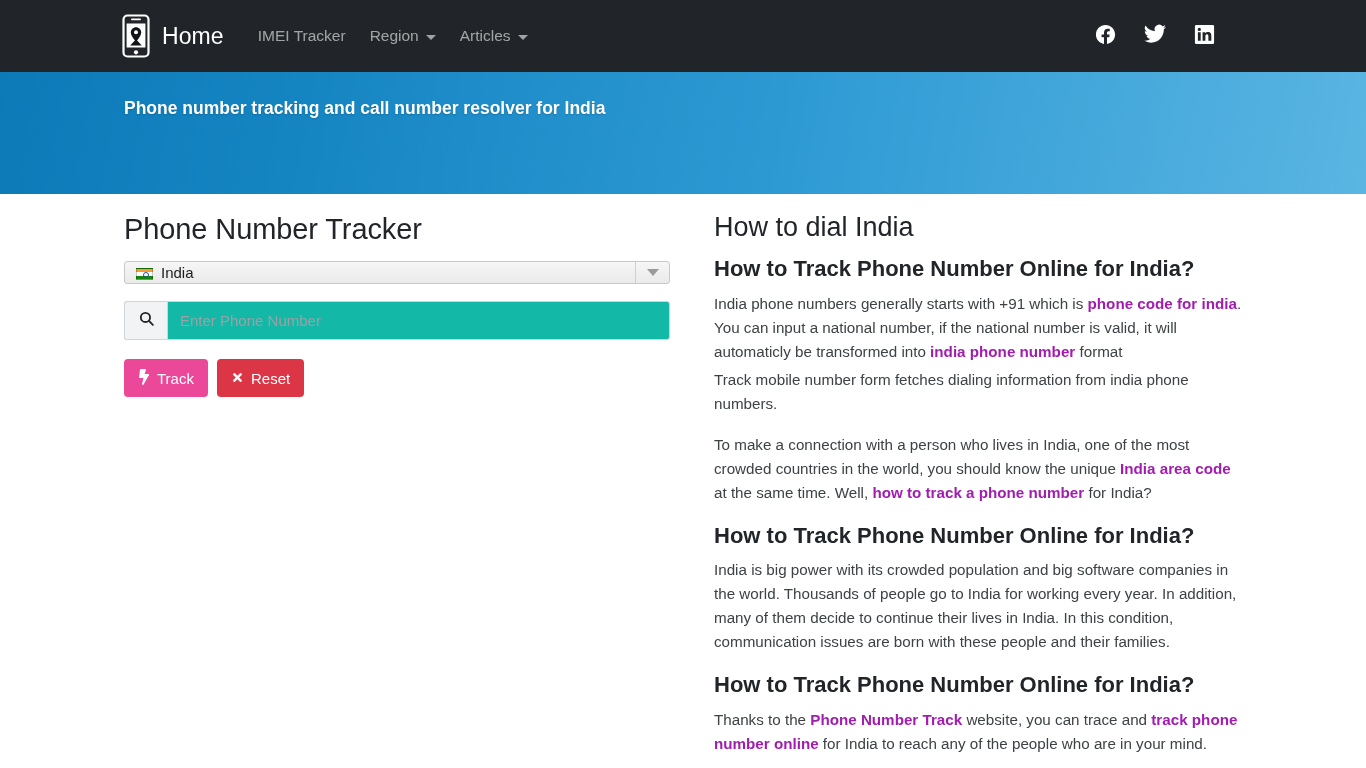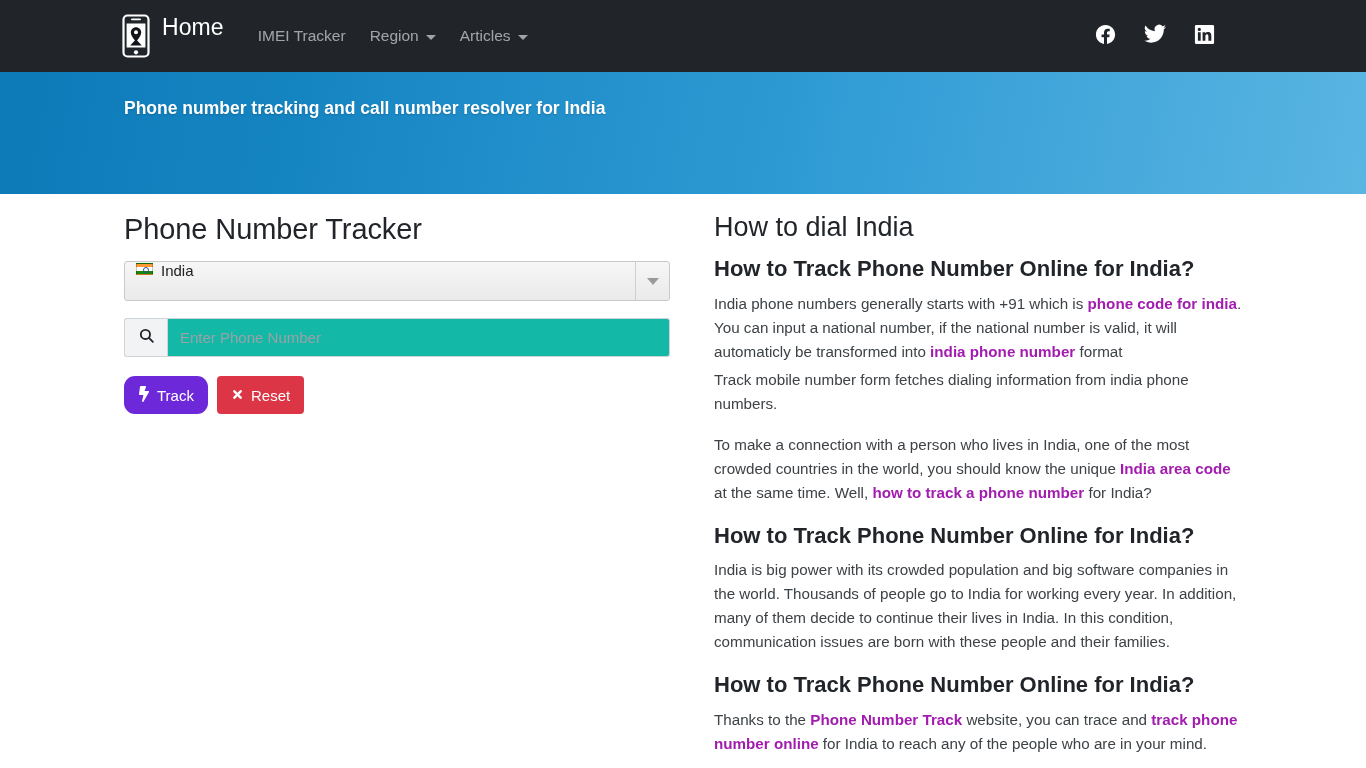--- a/index.html
+++ b/index.html
@@ -16,20 +16,21 @@
   .navbar {
     height: 72px;
     background: #212529;
     display: flex;
     align-items: center;
     padding: 0 150px 0 122px;
     position: relative;
   }
   .brand {
     display: flex;
+    align-items: center;
     gap: 12px;
     text-decoration: none;
     margin-right: 22px;
   }
   .brand-logo {
     width: 28px; height: 44px;
     display: block;
   }
   .brand-text {
     color: #ffffff;
@@ -113,25 +114,26 @@
     font-weight: 400;
     color: #212529;
     margin: 19px 0 15px 0;
     letter-spacing: -.1px;
   }
 
   
   .country-select {
     position: relative;
     width: 546px;
-    height: 40px;
+    height: 23px;
     background: linear-gradient(180deg, #f6f6f6 0%, #eaeaea 100%);
     border: 1px solid #c9c9c9;
     border-radius: 3px;
     display: flex;
+    align-items: center;
     padding-left: 11px;
     cursor: pointer;
   }
   .flag {
     width: 17px; height: 12px;
     display: inline-block;
     margin-right: 8px;
     border: 1px solid rgba(0,0,0,.22);
     position: relative;
     top: 1px;
@@ -205,21 +207,21 @@
     color: #fff;
     font-size: 15px;
     font-family: "Liberation Sans", sans-serif;
     padding: 0 14px;
     height: 38px;
     display: inline-flex;
     align-items: center;
     gap: 7px;
     cursor: pointer;
   }
-  .btn-track { background: #6d28d9; border-radius: 11px; }
+  .btn-track { background: #ec4899; }
   .btn-reset { background: #dc3545; }
 
   
   .col-right h2 {
     font-size: 27px;
     font-weight: 400;
     color: #212529;
     margin: 0 0 11px 0;
   }
   .col-right h3 {

